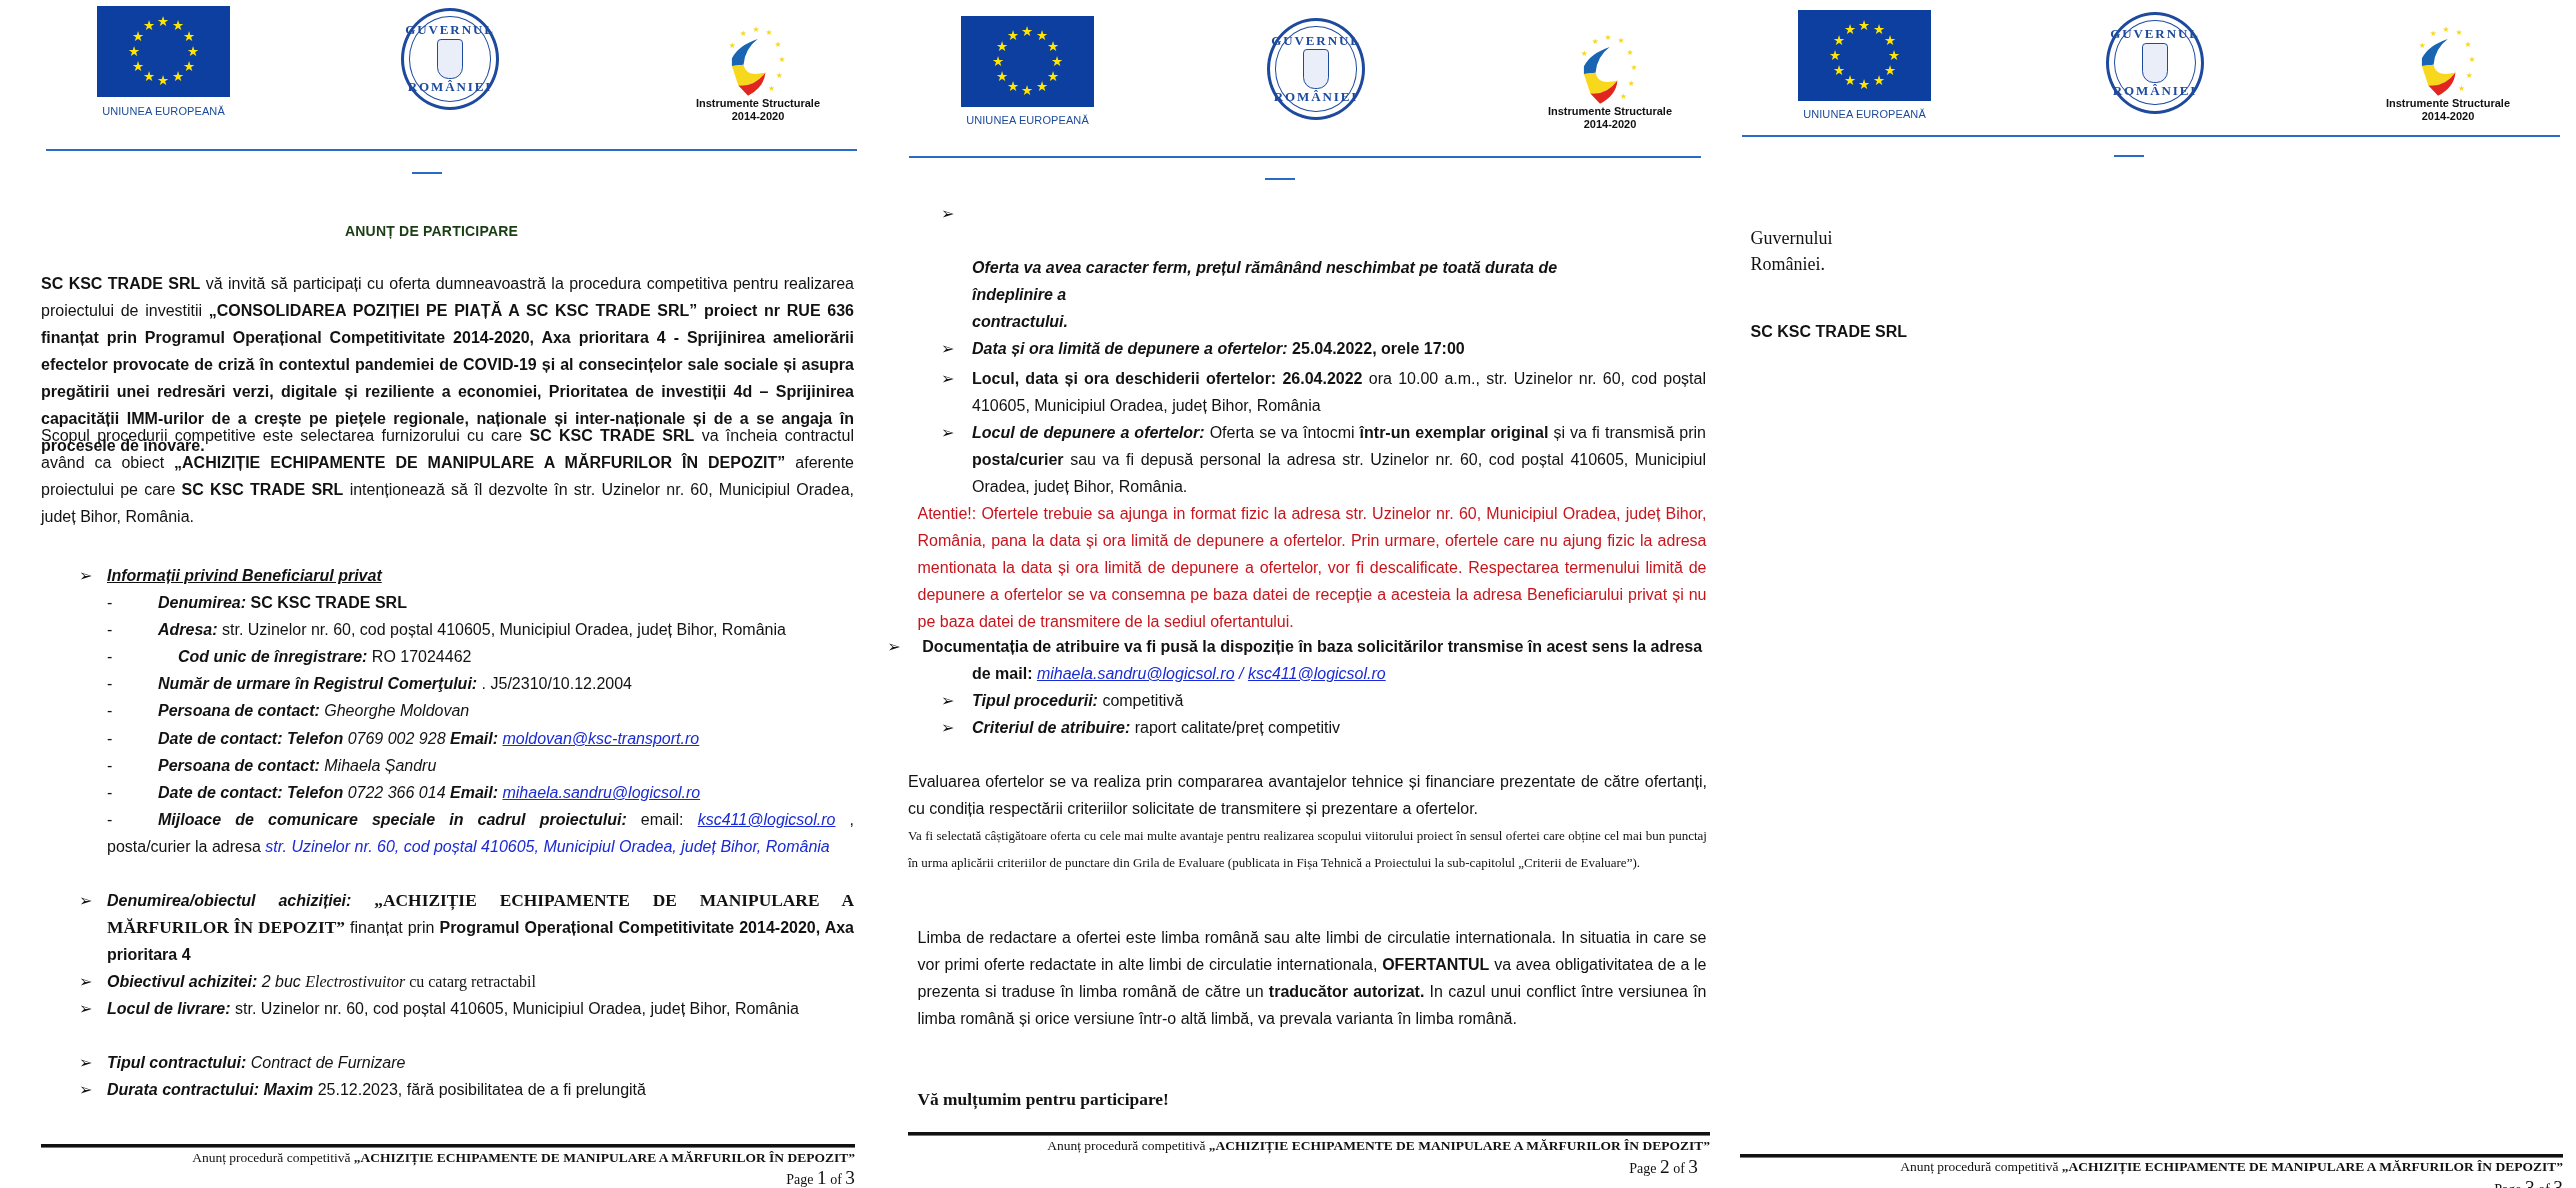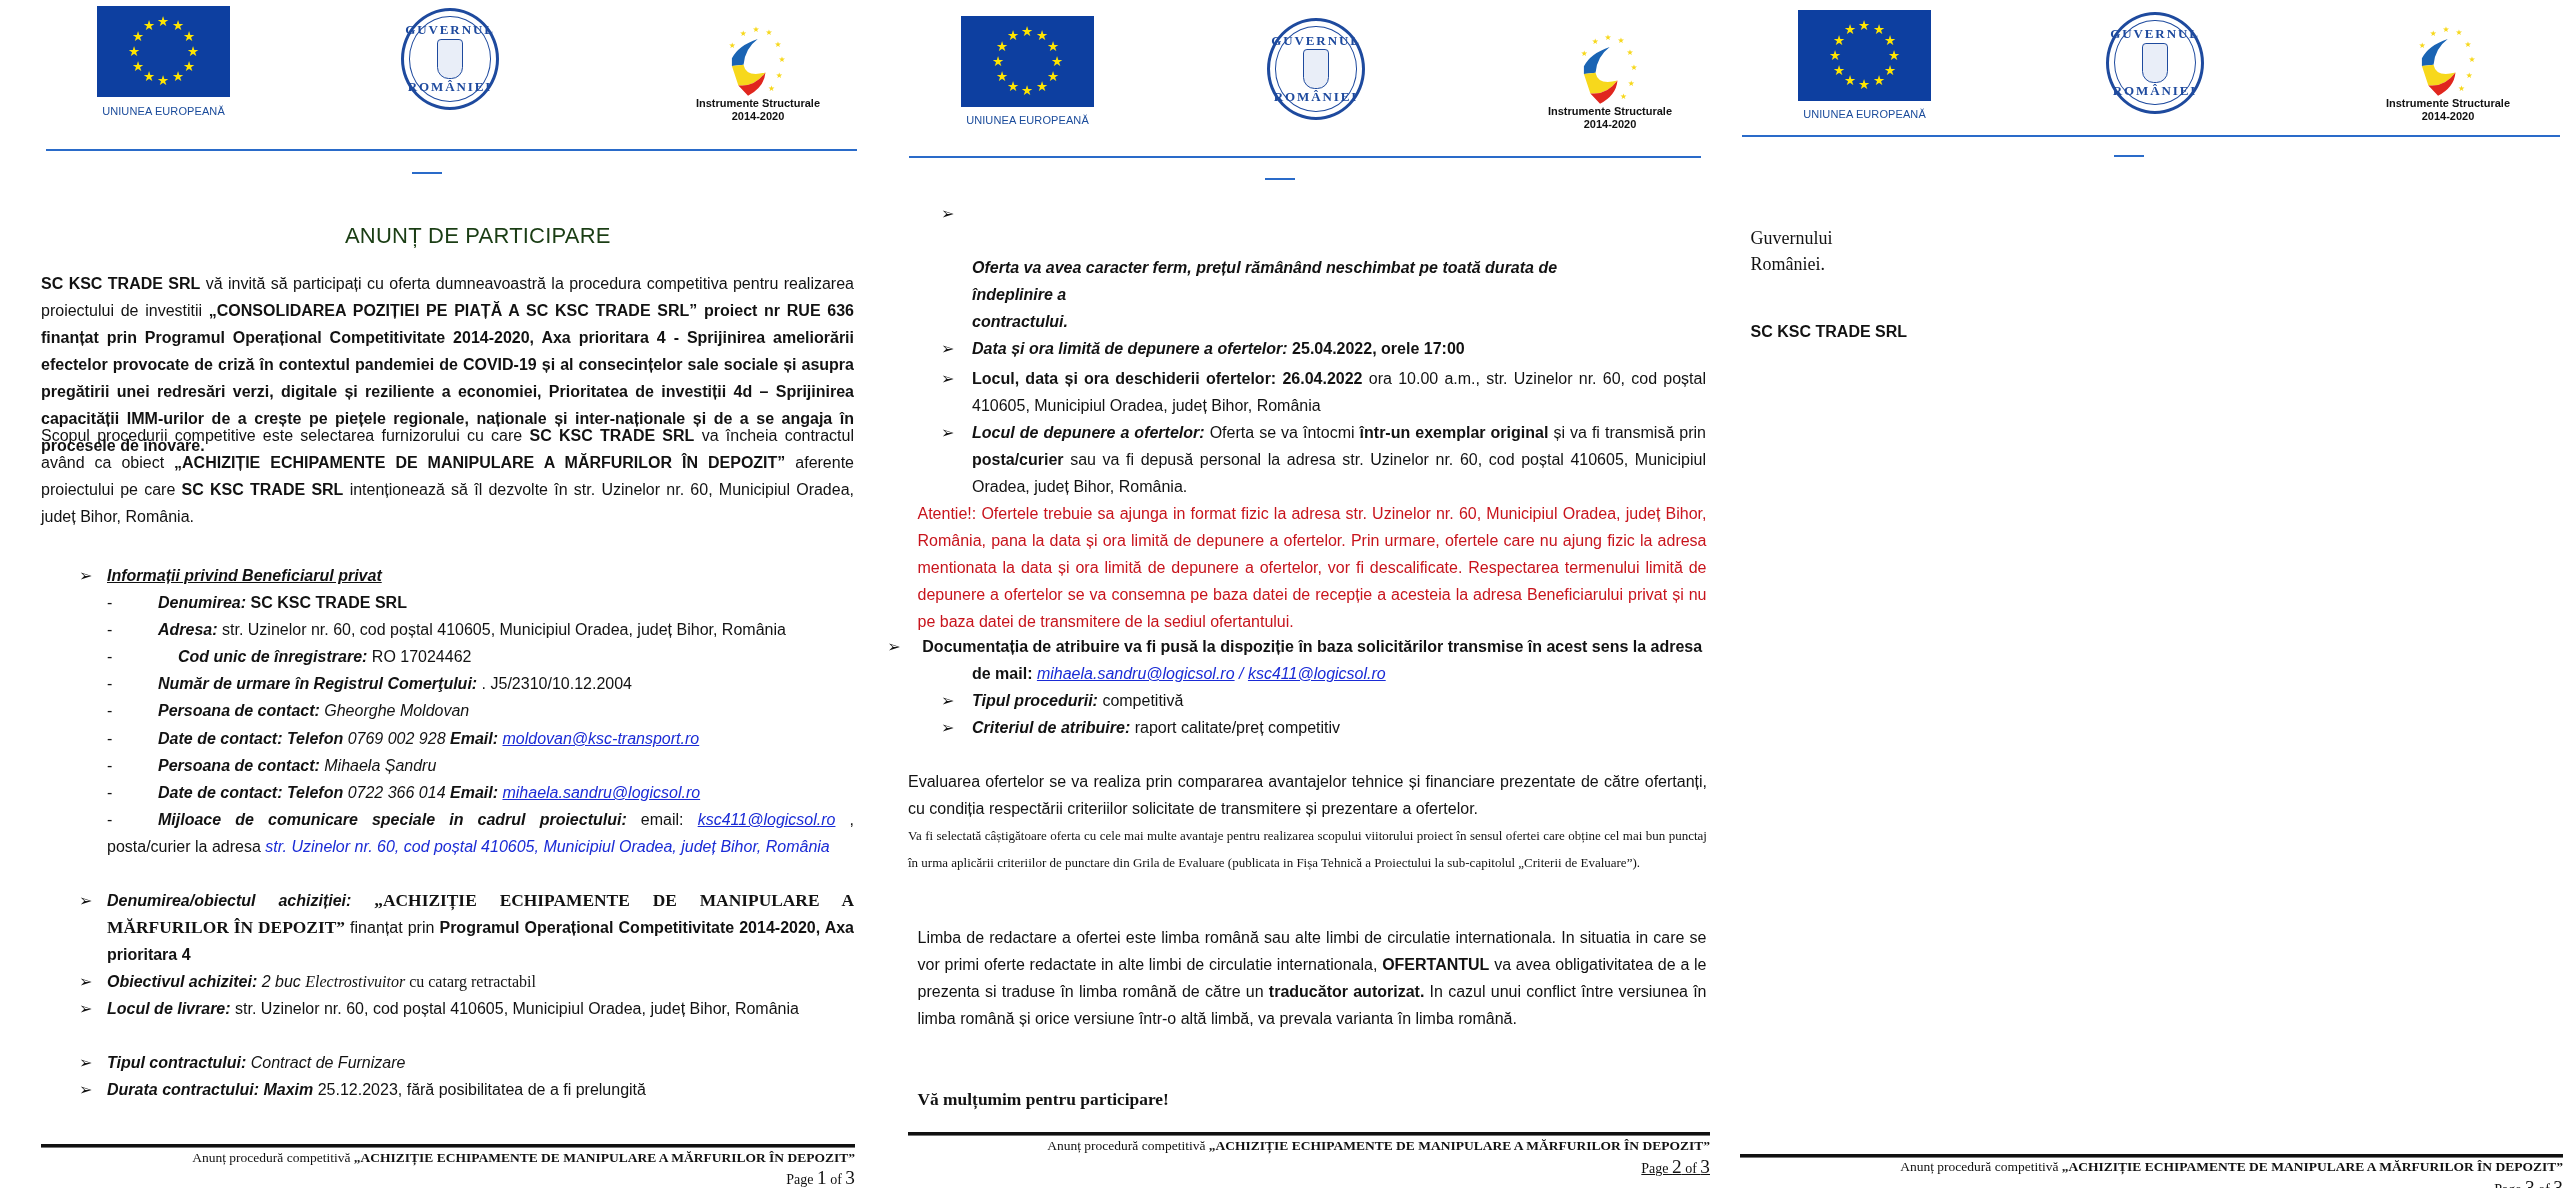--- a/index.html
+++ b/index.html
@@ -38,21 +38,21 @@
   
   .txt { position: absolute; font-size: 16px; line-height: 27px; color: #121212; text-align: justify; }
   .b { font-weight: bold; }
   .i { font-style: italic; }
   .u { text-decoration: underline; }
   .serif { font-family: "Liberation Serif", serif; }
   a.link { color: #1a2bd6; text-decoration: underline; font-style: italic; }
   .blue-it { color: #1a2bd6; font-style: italic; }
   .red { color: #c8141c; }
 
-  .title { position: absolute; font-weight: normal; font-size: 22px; color: #1a3d14; letter-spacing: 0.2px; }
+  .title { position: absolute; font-weight: bold; font-size: 14px; color: #1a3d14; letter-spacing: 0.2px; }
 
   .row { position: absolute; font-size: 16px; line-height: 27px; color: #121212; white-space: nowrap; }
   .bullet { position: absolute; font-size: 16px; line-height: 27px; color: #111; }
   .dash { position: absolute; font-size: 16px; line-height: 27px; color: #111; }
 
   
   .footer-rule { position: absolute; height: 3.9px; background: #111; border-bottom: 0.6px solid #777; }
   .footer-text { position: absolute; font-family: "Liberation Serif", serif; font-size: 13.5px; color: #111; white-space: nowrap; }
   .footer-text .b { font-weight: bold; }
   .page-num { position: absolute; font-family: "Liberation Serif", serif; font-size: 14px; color: #111; white-space: nowrap; }
@@ -245,21 +245,21 @@
 
   <div class="txt" style="left:13px; top:768px; width:799px;">Evaluarea ofertelor se va realiza prin compararea avantajelor tehnice și financiare prezentate de către ofertanți, cu condiția respectării criteriilor solicitate de transmitere și prezentare a ofertelor.</div>
   <div class="txt serif" style="left:13px; top:822px; width:799px; font-size:13px;">Va fi selectată câștigătoare oferta cu cele mai multe avantaje pentru realizarea scopului viitorului proiect în sensul ofertei care obține cel mai bun punctaj în urma aplicării criteriilor de punctare din Grila de Evaluare (publicata in Fișa Tehnică a Proiectului la sub-capitolul „Criterii de Evaluare”).</div>
 
   <div class="txt" style="left:22.5px; top:924px; width:789px;"><span>Limba de redactare a ofertei este limba română sau alte limbi de circulatie internationala. In situatia in care se vor primi oferte redactate in alte limbi de circulatie internationala, </span><span class="b">OFERTANTUL</span><span> va avea obligativitatea de a le prezenta si traduse în limba română de către un </span><span class="b">traducător autorizat.</span><span> In cazul unui conflict între versiunea în limba română și orice versiune într-o altă limbă, va prevala varianta în limba română.</span></div>
 
   <div class="row b serif" style="left:22.5px; top:1086px; font-size:17.4px;">Vă mulțumim pentru participare!</div>
 
   <div class="footer-rule" style="left:13px; width:802px; top:1132px;"></div>
   <div class="footer-text" style="right:22px; top:1138px;"><span>Anunț procedură competitivă </span><span class="b">„ACHIZIȚIE ECHIPAMENTE DE MANIPULARE A MĂRFURILOR ÎN DEPOZIT”</span></div>
-  <div class="page-num" style="right:22px; top:1156px;text-decoration:underline;"><span>Page </span><span class="big">2</span><span> of </span><span class="big">3</span></div>
+  <div class="page-num" style="right:34px; top:1156px;"><span>Page </span><span class="big">2</span><span> of </span><span class="big">3</span></div>
 </div>
 
 <div class="page" id="page3">
   <div class="logo-row">
     <div class="logo-eu" style="left:59px; top:9.7px;">
       <div class="eu-flag">
           <span class="eu-star" style="left: 66px; top: 16px;">★</span>
           <span class="eu-star" style="left: 81px; top: 20px;">★</span>
           <span class="eu-star" style="left: 92px; top: 31px;">★</span>
           <span class="eu-star" style="left: 96px; top: 46px;">★</span>

